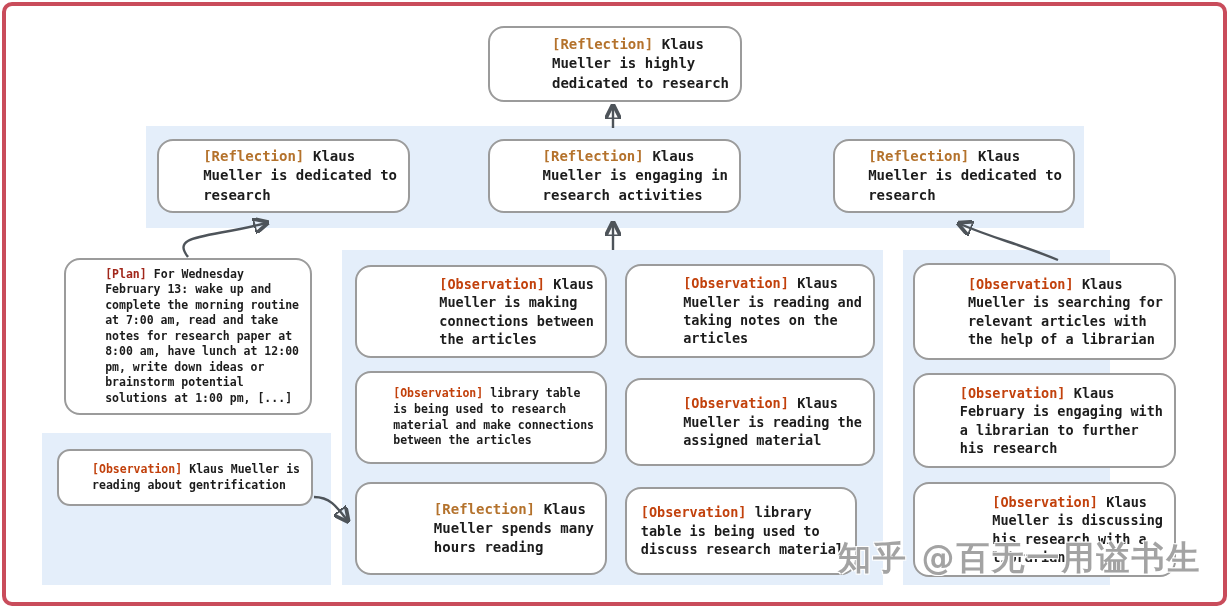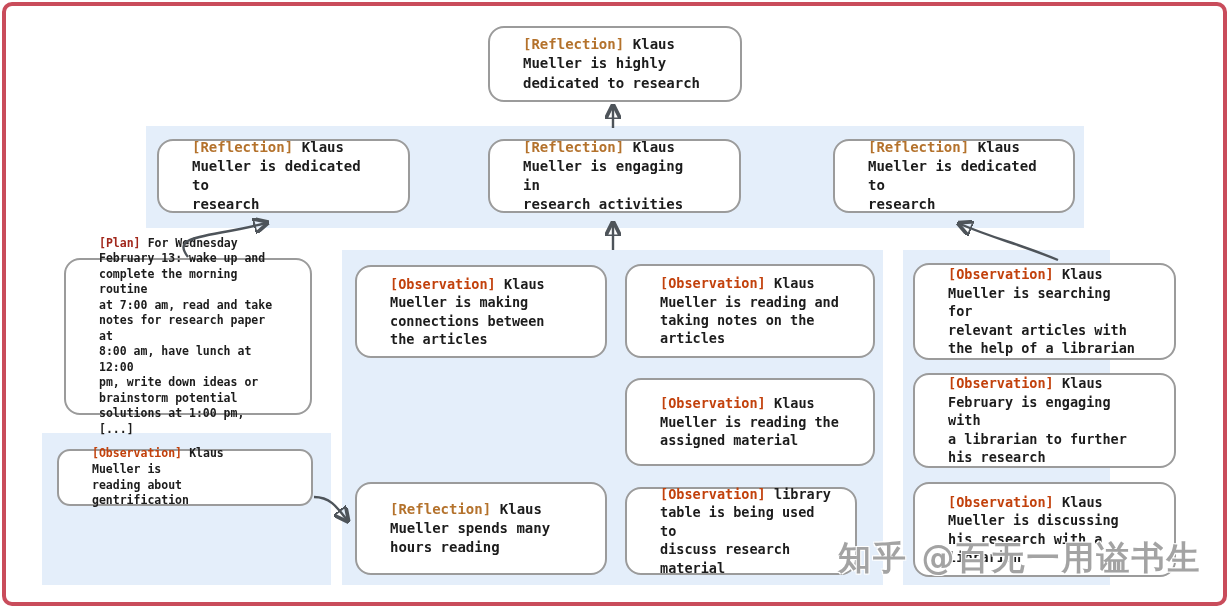--- a/index.html
+++ b/index.html
@@ -23,25 +23,26 @@
     z-index:1;
   }
   .node{
     position:absolute;
     background:#ffffff;
     border:2.5px solid #9b9b9b;
     border-radius:16px;
     box-sizing:border-box;
     display:flex;
     align-items:center;
-    padding:8px 33px;
+    padding:8px 11px;
     font-weight:bold;
     color:#1c1c1c;
     white-space:pre-wrap;
     z-index:2;
+    justify-content:flex-end;
   }
   .f-lg{font-size:14px;line-height:1.36;}
   .f-md{font-size:13.5px;line-height:1.37;}
   .f-sm{font-size:11.5px;line-height:1.35;}
   .tag{margin-right:0.62em;}
   .t-refl{color:#b4722c;}
   .t-plan{color:#a1271b;}
   .t-obs{color:#c2410c;}
   #arrows{
     position:absolute;left:0;top:0;
@@ -123,20 +124,26 @@
     <div><span class="tag t-obs">[Observation]</span><span>Klaus Mueller is
 reading about gentrification</span></div>
   </div>
 
   <div class="node f-md" style="left:355px;top:265px;width:252px;height:93px;">
     <div><span class="tag t-obs">[Observation]</span><span>Klaus
 Mueller is making
 connections between
 the articles</span></div>
   </div>
+  <div class="node f-sm" style="left:355px;top:371px;width:252px;height:93px;">
+    <div><span class="tag t-obs">[Observation]</span><span>library table
+is being used to research
+material and make connections
+between the articles</span></div>
+  </div>
   <div class="node f-lg" style="left:355px;top:482px;width:252px;height:93px;">
     <div><span class="tag t-refl">[Reflection]</span><span>Klaus
 Mueller spends many
 hours reading</span></div>
   </div>
 
   <div class="node f-md" style="left:625px;top:264px;width:250px;height:94px;">
     <div><span class="tag t-obs">[Observation]</span><span>Klaus
 Mueller is reading and
 taking notes on the

